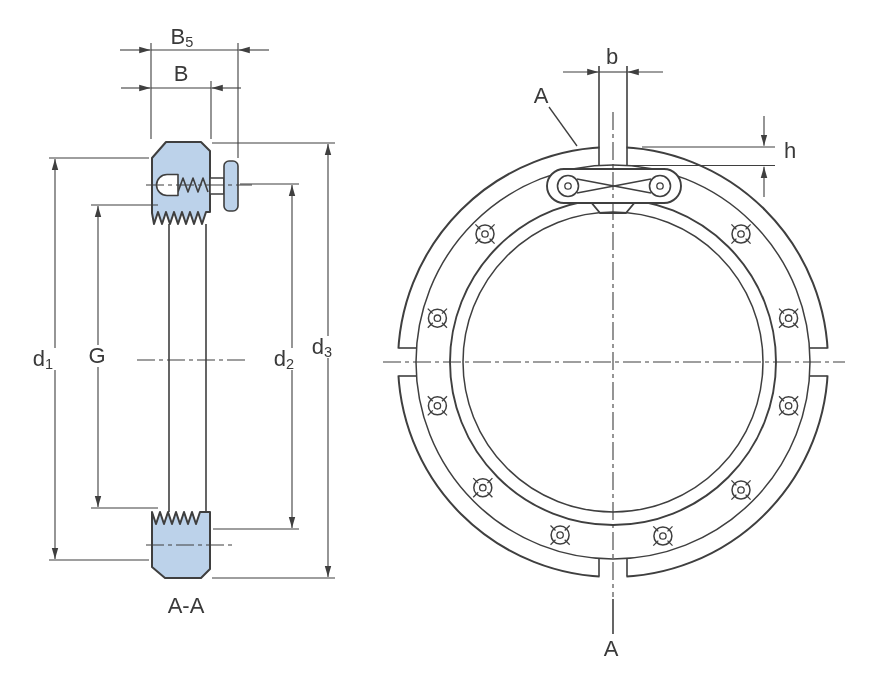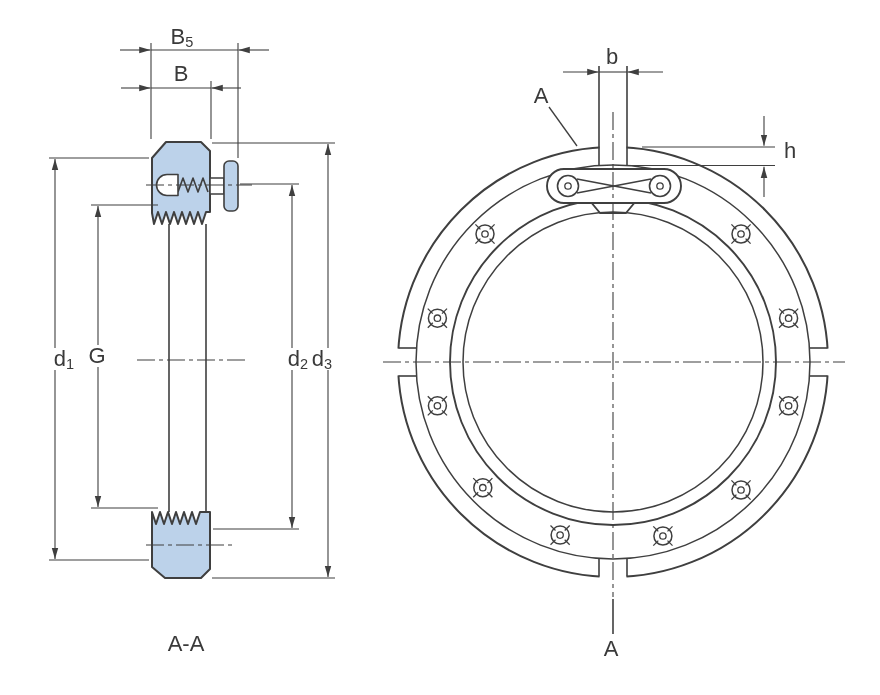--- a/index.html
+++ b/index.html
@@ -147,26 +147,26 @@
     <line class="k w11" x1="563" y1="72" x2="598.5" y2="72" marker-end="url(#arr)"></line>
     <line class="k w11" x1="663" y1="72" x2="627.5" y2="72" marker-end="url(#arr)"></line>
 
     <line class="k w11" x1="642" y1="147" x2="775" y2="147"></line>
     <line class="k w11" x1="632" y1="165.5" x2="775" y2="165.5"></line>
     <line class="k w11" x1="764" y1="116" x2="764" y2="145.8" marker-end="url(#arr)"></line>
     <line class="k w11" x1="764" y1="197" x2="764" y2="166.8" marker-end="url(#arr)"></line>
   </g>
 </svg>
 
-  <div class="lbl bg" style="left:64px;top:359px"><span>d</span><span class="sub">1</span></div>
+  <div class="lbl bg" style="left:43px;top:359px"><span>d</span><span class="sub">1</span></div>
   <div class="lbl bg" style="left:97px;top:356px"><span>G</span><span class="sub"></span></div>
-  <div class="lbl bg" style="left:298px;top:359px"><span>d</span><span class="sub">2</span></div>
-  <div class="lbl bg" style="left:322px;top:359px"><span>d</span><span class="sub">3</span></div>
+  <div class="lbl bg" style="left:284px;top:359px"><span>d</span><span class="sub">2</span></div>
+  <div class="lbl bg" style="left:322px;top:347px"><span>d</span><span class="sub">3</span></div>
   <div class="lbl" style="left:182px;top:37px"><span>B</span><span class="sub">5</span></div>
   <div class="lbl" style="left:181px;top:74px"><span>B</span><span class="sub"></span></div>
-  <div class="lbl" style="left:186px;top:644px"><span>A-A</span></div>
+  <div class="lbl" style="left:186px;top:606px"><span>A-A</span></div>
 
   <div class="lbl" style="left:612px;top:57px"><span>b</span><span class="sub"></span></div>
   <div class="lbl" style="left:790px;top:151px"><span>h</span><span class="sub"></span></div>
   <div class="lbl" style="left:541px;top:96px"><span>A</span></div>
   <div class="lbl" style="left:611px;top:649px"><span>A</span></div>
 
 </div>
 
 </body></html>

